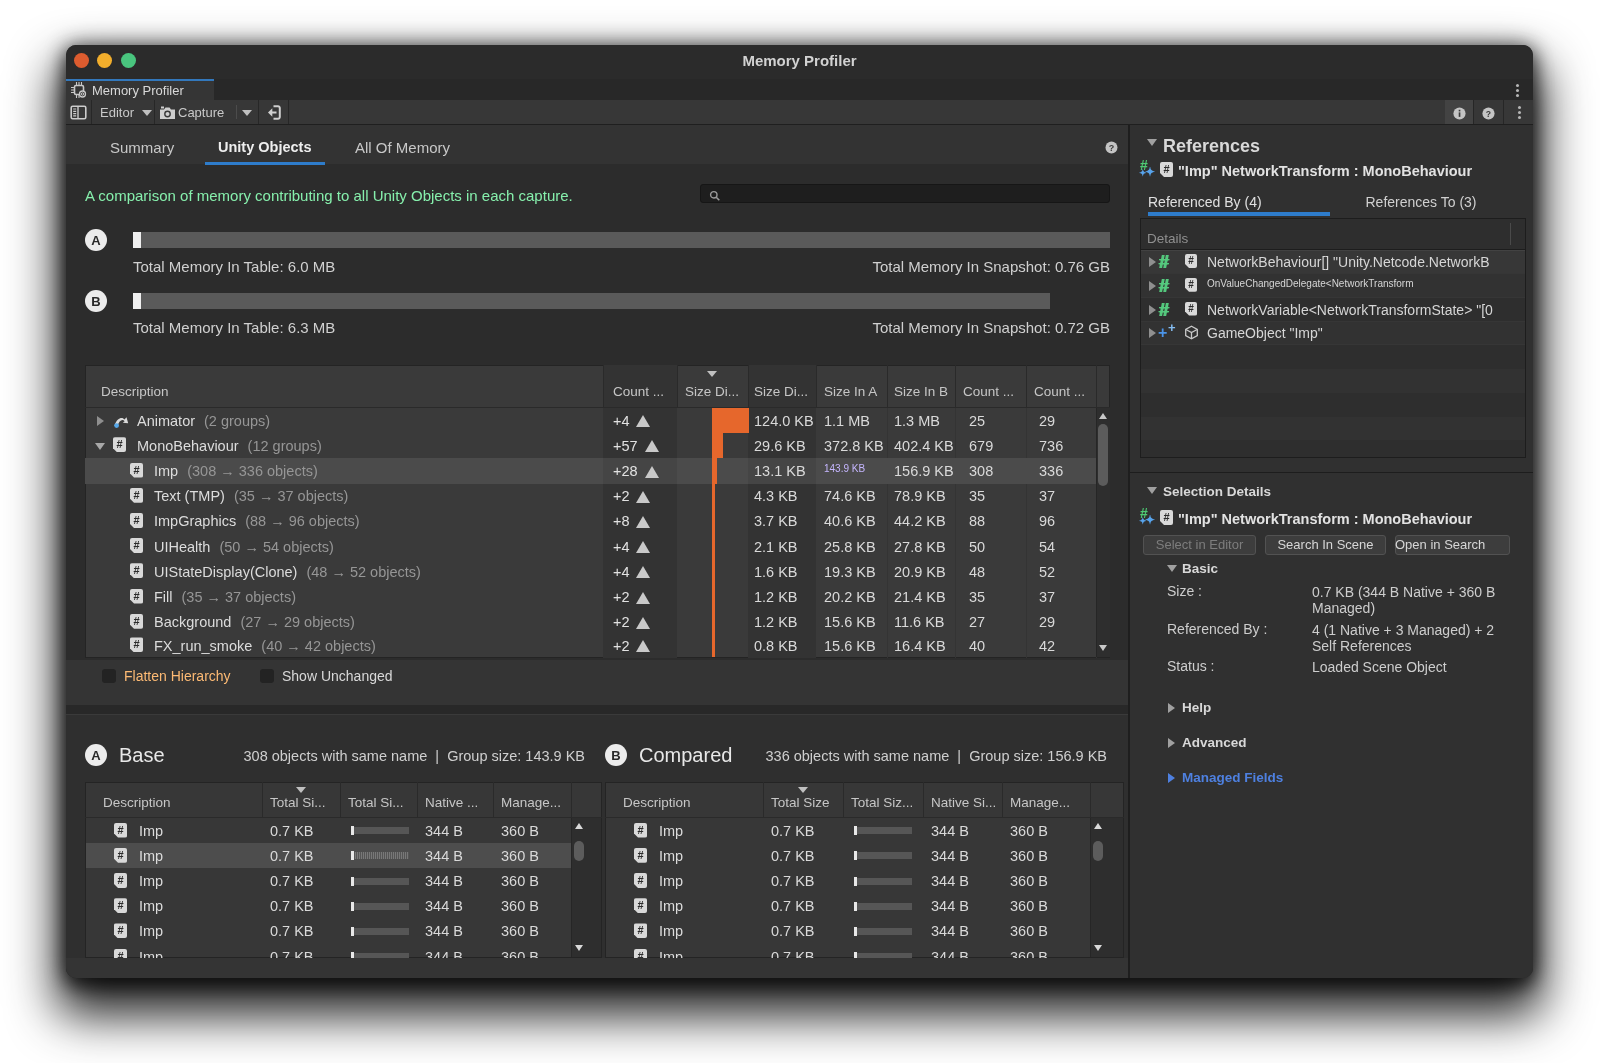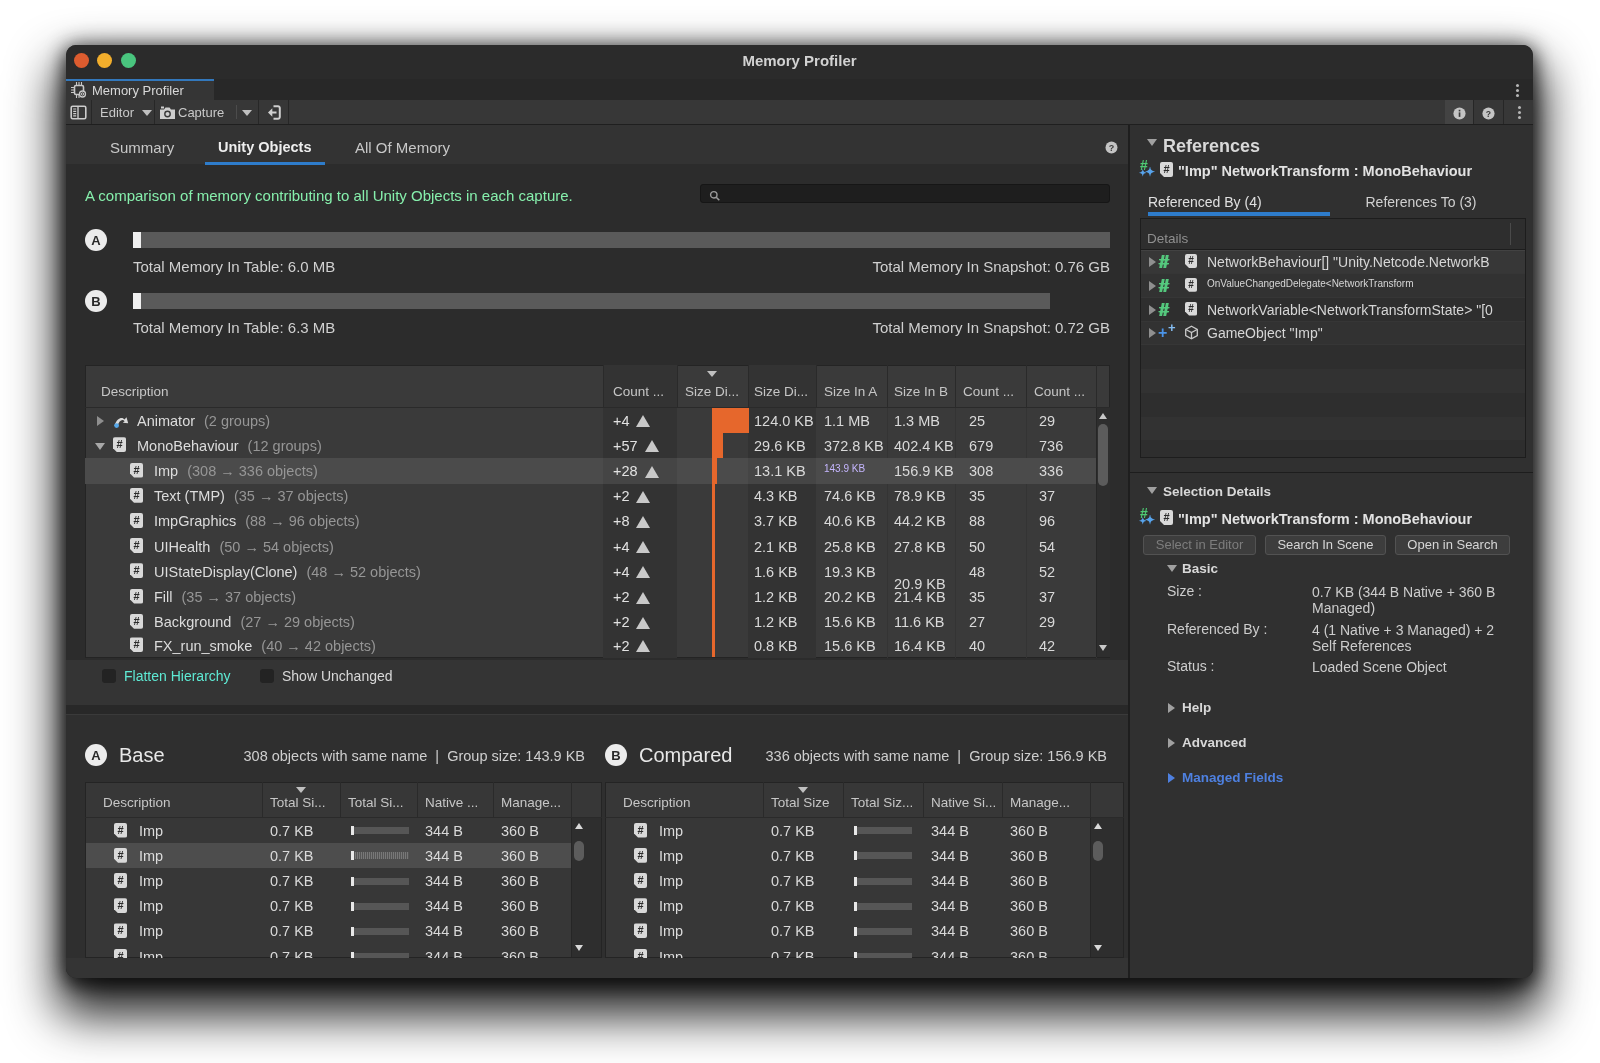--- a/index.html
+++ b/index.html
@@ -208,21 +208,21 @@
 <div class="a txt" style="left:903px;top:493.6px;font-size:14.5px;color:#d9d9d9;">50</div>
 <div class="a txt" style="left:973px;top:493.6px;font-size:14.5px;color:#d9d9d9;">54</div>
 <div class="a" style="left:64px;top:518.3000000000001px;width:13px;height:15px;background:#d9d9d9;border-radius:2px;clip-path:polygon(0 0,100% 0,100% 100%,4px 100%,0 calc(100% - 4px));"></div>
     <div class="a" style="left:64px;top:518.3000000000001px;width:13px;height:15px;font-size:11px;font-weight:bold;color:#2b2b2b;text-align:center;line-height:15px;">#</div>
 <div class="a txt" style="left:88px;top:518.8px;font-size:14.5px;color:#dcdcdc;">UIStateDisplay(Clone)<span style="color:#969696;margin-left:9px;">(48 → 52 objects)</span></div>
 <div class="a txt" style="left:547px;top:518.8px;font-size:14.5px;color:#e2e2e2;">+4</div>
 <div class="a" style="left:570px;top:521.3px;width:0;height:0;border-left:7.5px solid transparent;border-right:7.5px solid transparent;border-bottom:12px solid #c9c9c9;"></div>
 <div class="a" style="left:647px;top:514.2px;width:2px;height:25.2px;background:#e6672c;"></div>
 <div class="a txt" style="left:688px;top:518.8px;font-size:14.5px;color:#d9d9d9;">1.6 KB</div>
 <div class="a txt" style="left:758px;top:518.8px;font-size:14.5px;color:#d9d9d9;">19.3 KB</div>
-<div class="a txt" style="left:828px;top:518.8px;font-size:14.5px;color:#d9d9d9;margin-top:12px;">20.9 KB</div>
+<div class="a txt" style="left:828px;top:518.8px;font-size:14.5px;color:#d9d9d9;">20.9 KB</div>
 <div class="a txt" style="left:903px;top:518.8px;font-size:14.5px;color:#d9d9d9;">48</div>
 <div class="a txt" style="left:973px;top:518.8px;font-size:14.5px;color:#d9d9d9;">52</div>
 <div class="a" style="left:64px;top:543.5px;width:13px;height:15px;background:#d9d9d9;border-radius:2px;clip-path:polygon(0 0,100% 0,100% 100%,4px 100%,0 calc(100% - 4px));"></div>
     <div class="a" style="left:64px;top:543.5px;width:13px;height:15px;font-size:11px;font-weight:bold;color:#2b2b2b;text-align:center;line-height:15px;">#</div>
 <div class="a txt" style="left:88px;top:544.0px;font-size:14.5px;color:#dcdcdc;">Fill<span style="color:#969696;margin-left:9px;">(35 → 37 objects)</span></div>
 <div class="a txt" style="left:547px;top:544.0px;font-size:14.5px;color:#e2e2e2;">+2</div>
 <div class="a" style="left:570px;top:546.5px;width:0;height:0;border-left:7.5px solid transparent;border-right:7.5px solid transparent;border-bottom:12px solid #c9c9c9;"></div>
 <div class="a" style="left:647px;top:539.4px;width:2px;height:25.2px;background:#e6672c;"></div>
 <div class="a txt" style="left:688px;top:544.0px;font-size:14.5px;color:#d9d9d9;">1.2 KB</div>
 <div class="a txt" style="left:758px;top:544.0px;font-size:14.5px;color:#d9d9d9;">20.2 KB</div>
@@ -251,21 +251,21 @@
 <div class="a txt" style="left:828px;top:592.9px;font-size:14.5px;color:#d9d9d9;">16.4 KB</div>
 <div class="a txt" style="left:903px;top:592.9px;font-size:14.5px;color:#d9d9d9;">40</div>
 <div class="a txt" style="left:973px;top:592.9px;font-size:14.5px;color:#d9d9d9;">42</div>
 <div class="a" style="left:646px;top:363px;width:2px;height:249px;background:#e6672c;"></div>
 <div class="a" style="left:1030px;top:363px;width:14px;height:249px;background:#2e2e2e;border-left:1px solid #262626;box-sizing:border-box;"></div>
 <div class="a" style="left:1033px;top:368px;width:0;height:0;border-left:4px solid transparent;border-right:4px solid transparent;border-bottom:6px solid #c9c9c9;"></div>
 <div class="a" style="left:1032px;top:379px;width:10px;height:62px;background:#5c5c5c;border-radius:5px;"></div>
 <div class="a" style="left:1033px;top:600px;width:0;height:0;border-left:4px solid transparent;border-right:4px solid transparent;border-top:6px solid #c9c9c9;"></div>
 <div class="a" style="left:0;top:615px;width:1062px;height:45px;background:#343434;"></div>
 <div class="a" style="left:36px;top:624px;width:14px;height:14px;background:#232323;border-radius:3px;"></div>
-<div class="a txt" style="left:58px;top:623px;font-size:14px;color:#5eead4;">Flatten Hierarchy</div>
+<div class="a txt" style="left:58px;top:623px;font-size:14px;color:#fdba74;">Flatten Hierarchy</div>
 <div class="a" style="left:194px;top:624px;width:14px;height:14px;background:#232323;border-radius:3px;"></div>
 <div class="a txt" style="left:216px;top:623px;font-size:14px;color:#d8d8d8;">Show Unchanged</div>
 <div class="a" style="left:0;top:660px;width:1062px;height:9px;background:#282828;"></div>
 <div class="a" style="left:0;top:669px;width:1062px;height:1px;background:#3a3a3a;"></div>
 <div class="a" style="left:0;top:670px;width:1062px;height:243px;background:#2f2f2f;"></div>
 <div class="a" style="left:19px;top:699px;width:22px;height:22px;border-radius:50%;background:#ececec;"></div>
 <div class="a txt" style="left:19px;top:703px;width:22px;text-align:center;font-size:13px;font-weight:bold;color:#2a2a2a;">A</div>
 <div class="a txt" style="left:53px;top:699px;font-size:20px;color:#e8e8e8;">Base</div>
 <div class="a txt" style="left:0;top:703px;width:519px;text-align:right;font-size:14.5px;color:#cfcfcf;">308 objects with same name&nbsp; | &nbsp;Group size: 143.9 KB</div>
 <div class="a" style="left:19px;top:737px;width:517px;height:176px;background:#373737;border:1px solid #242424;box-sizing:border-box;"></div>
@@ -469,21 +469,21 @@
     <div class="a" style="left:1079px;top:470px;width:11px;height:10px;font-size:12px;font-weight:bold;color:#58a4ec;line-height:10px;">✦</div>
     <div class="a" style="left:1073px;top:472px;width:8px;height:8px;font-size:9px;font-weight:bold;color:#58a4ec;line-height:8px;">✦</div>
 <div class="a" style="left:1094px;top:465px;width:13px;height:15px;background:#d9d9d9;border-radius:2px;clip-path:polygon(0 0,100% 0,100% 100%,4px 100%,0 calc(100% - 4px));"></div>
     <div class="a" style="left:1094px;top:465px;width:13px;height:15px;font-size:11px;font-weight:bold;color:#2b2b2b;text-align:center;line-height:15px;">#</div>
 <div class="a txt" style="left:1112px;top:466px;font-size:14.5px;font-weight:bold;color:#e2e2e2;">"Imp" NetworkTransform : MonoBehaviour</div>
 <div class="a" style="left:1077px;top:490px;width:113px;height:20px;background:#3d3d3d;border:1px solid #525252;border-radius:3px;box-sizing:border-box;"></div>
 <div class="a txt" style="left:1077px;top:492px;width:113px;text-align:center;font-size:13px;color:#7d7d7d;">Select in Editor</div>
 <div class="a" style="left:1199px;top:490px;width:121px;height:20px;background:#3d3d3d;border:1px solid #525252;border-radius:3px;box-sizing:border-box;"></div>
 <div class="a txt" style="left:1199px;top:492px;width:121px;text-align:center;font-size:13px;color:#d6d6d6;">Search In Scene</div>
 <div class="a" style="left:1329px;top:490px;width:115px;height:20px;background:#3d3d3d;border:1px solid #525252;border-radius:3px;box-sizing:border-box;"></div>
-<div class="a txt" style="left:1329px;top:492px;width:115px;text-align:center;font-size:13px;color:#d6d6d6;">Open in Search</div>
+<div class="a txt" style="left:1329px;top:492px;width:115px;text-align:left;font-size:13px;color:#d6d6d6;">Open in Search</div>
 <div class="a" style="left:1101px;top:520px;width:0;height:0;border-left:5px solid transparent;border-right:5px solid transparent;border-top:7px solid #a0a0a0;"></div>
 <div class="a txt" style="left:1116px;top:516px;font-size:13.5px;font-weight:bold;color:#d8d8d8;">Basic</div>
 <div class="a txt" style="left:1101px;top:538px;font-size:14px;color:#cdcdcd;">Size :</div>
 <div class="a txt" style="left:1246px;top:539px;font-size:14px;color:#cdcdcd;">0.7 KB (344 B Native + 360 B</div>
 <div class="a txt" style="left:1246px;top:555px;font-size:14px;color:#cdcdcd;">Managed)</div>
 <div class="a txt" style="left:1101px;top:576px;font-size:14px;color:#cdcdcd;">Referenced By :</div>
 <div class="a txt" style="left:1246px;top:577px;font-size:14px;color:#cdcdcd;">4 (1 Native + 3 Managed) + 2</div>
 <div class="a txt" style="left:1246px;top:593px;font-size:14px;color:#cdcdcd;">Self References</div>
 <div class="a txt" style="left:1101px;top:613px;font-size:14px;color:#cdcdcd;">Status :</div>
 <div class="a txt" style="left:1246px;top:614px;font-size:14px;color:#cdcdcd;">Loaded Scene Object</div>

